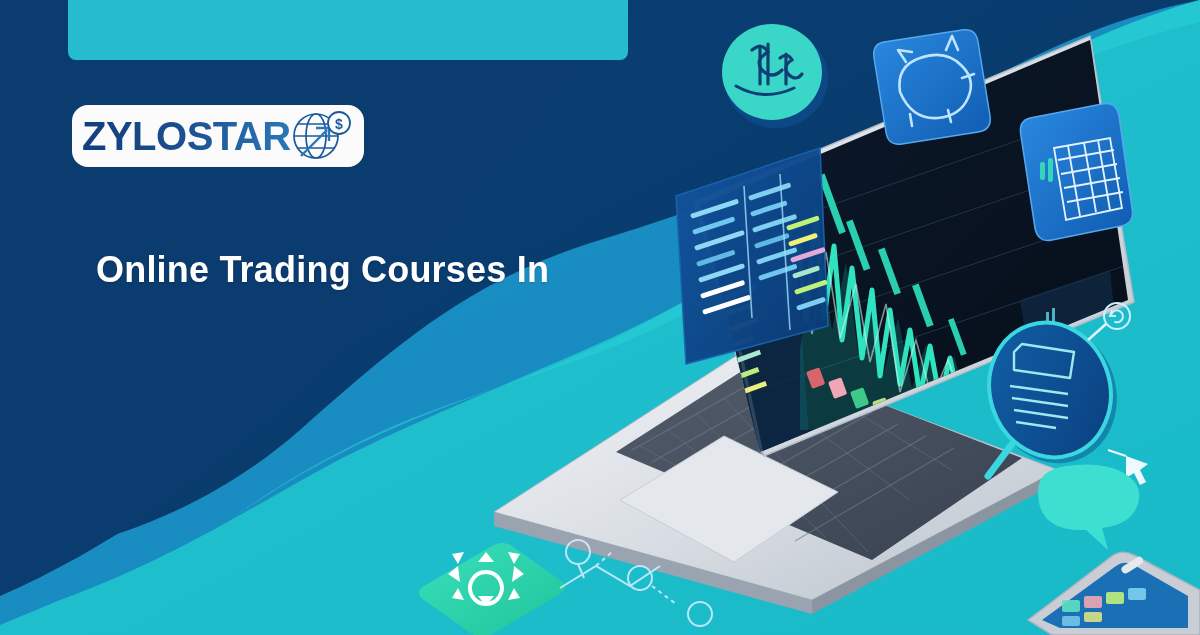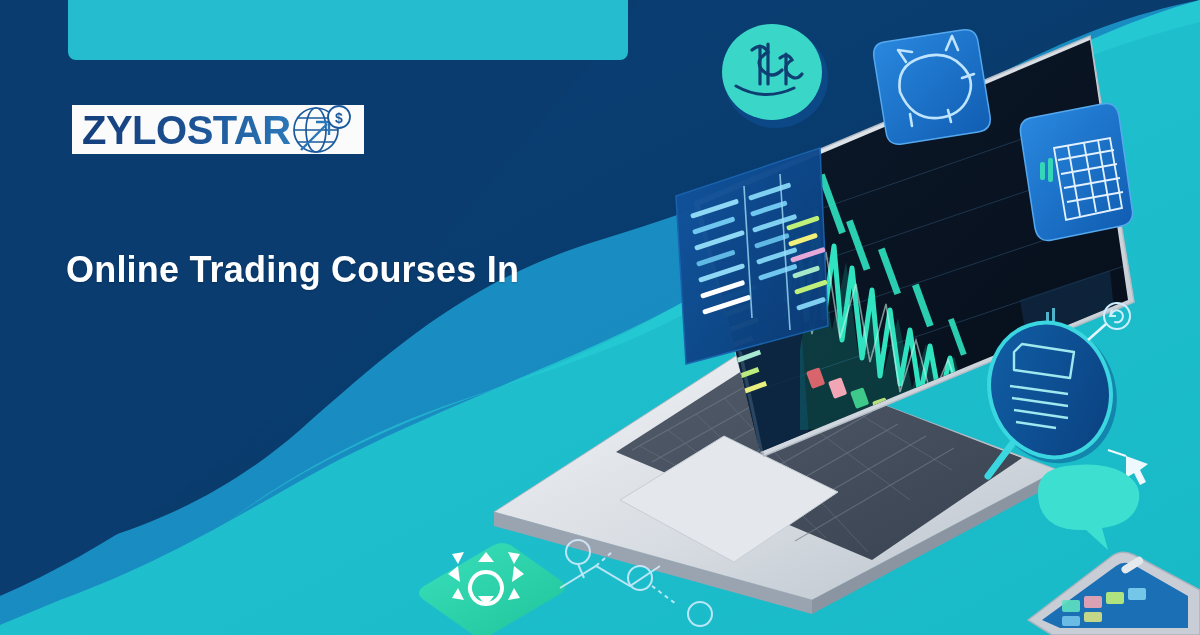--- a/index.html
+++ b/index.html
@@ -20,25 +20,26 @@
     position:absolute; left:68px; top:-18px;
     width:560px; height:78px;
     background:#25bcd0;
     border-radius:8px;
     z-index:4;
   }
 
   
   .logo-box {
     position:absolute; left:72px; top:105px;
-    width:292px; height:49px;
+    width:292px; height:62px;
     background:#fbfbfb;
     display:flex; align-items:center;
     padding:0 10px;
     z-index:6;
+    border-radius:16px;
   }
   .logo-word {
     font-size:40px; font-weight:bold;
     letter-spacing:-0.5px;
     font-family:"Liberation Sans", sans-serif;
     background:linear-gradient(90deg,#143f7c 0%,#1b4d8e 45%,#2a77b8 100%);
     -webkit-background-clip:text; background-clip:text;
     color:transparent;
     line-height:1;
   }
@@ -48,21 +49,21 @@
   .headline {
     position:absolute; left:66px; top:243px;
     width:520px;
     color:#ffffff;
     font-size:36px; font-weight:bold;
     line-height:1.48;
     letter-spacing:0.2px;
     z-index:6;
     text-shadow:0 1px 2px rgba(0,0,0,.18);
   }
-  .headline span { display:block; }
+  .headline span { display:block;margin-left:30px; }
 
   .art { position:absolute; left:0; top:0; width:1200px; height:635px; z-index:3; }
 </style>
 </head>
 <body>
 
 <div id="banner">
 
   <svg class="bg-svg" viewBox="0 0 1200 635" preserveAspectRatio="none">
     <defs>

